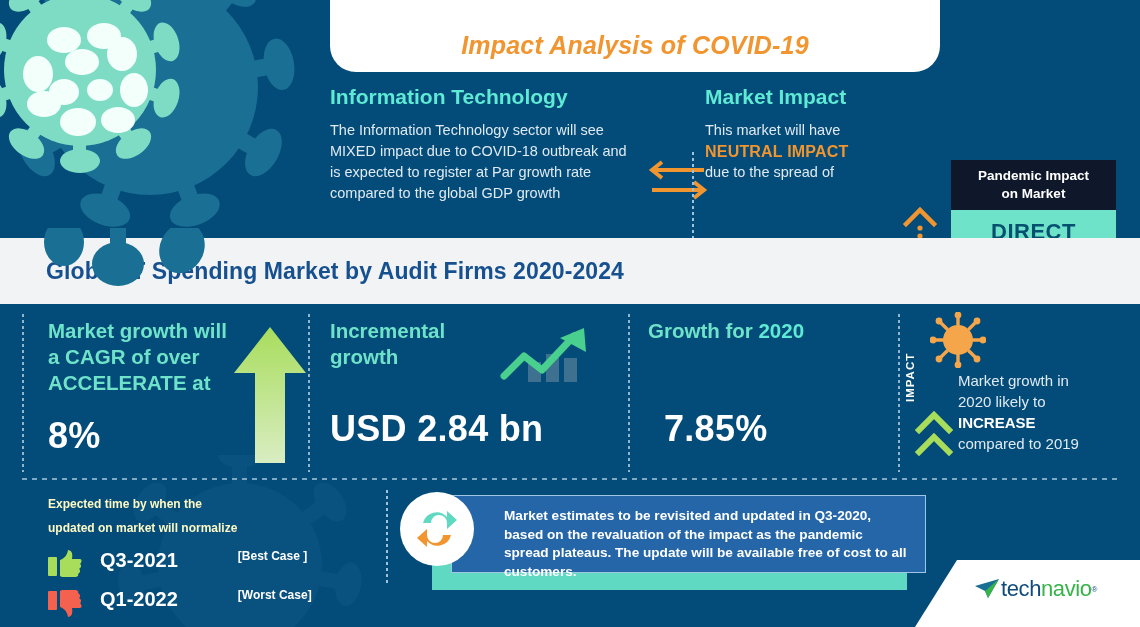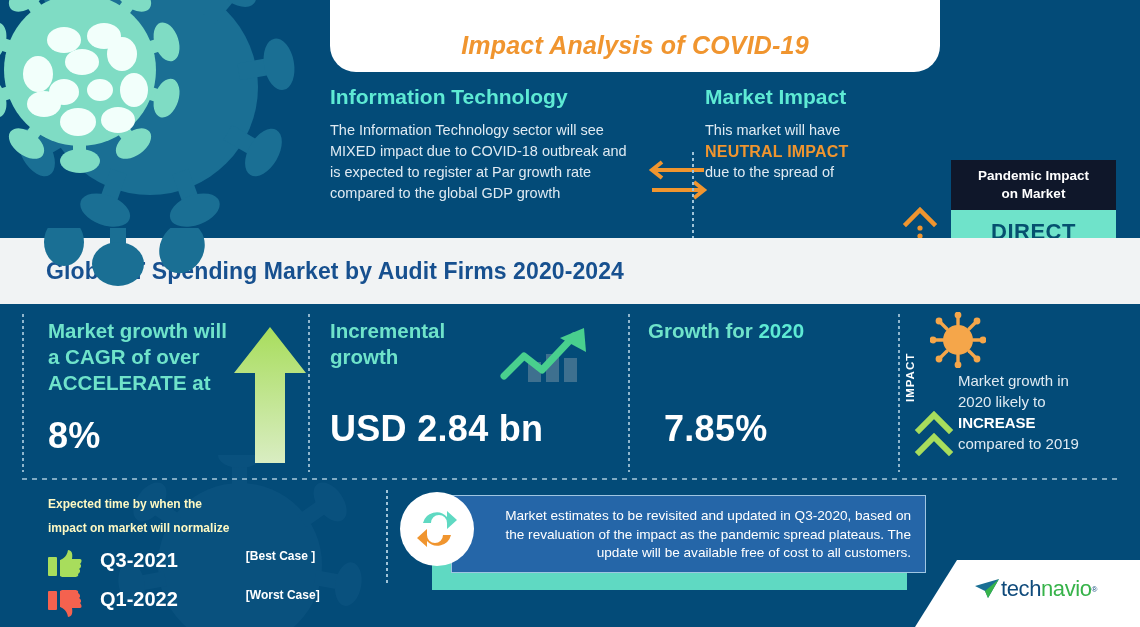--- a/index.html
+++ b/index.html
@@ -108,28 +108,28 @@
   .rimp-txt { position:absolute; left:52px; top:60px; width:185px; color:#dfeaf2;
     font-size:15px; line-height:21px; }
   .rimp-txt b { color:#ffffff; }
 
   
   .bottom { position:absolute; left:0; top:482px; width:1140px; height:145px; z-index:6; }
   .norm { position:absolute; left:48px; top:10px; width:330px; }
   .norm-h { color:#fef9c3; font-size:12px; font-weight:bold; line-height:24px; }
   .norm-row { display:flex; align-items:flex-start; margin-top:9px; }
   .norm-txt { color:#ffffff; font-size:20px; font-weight:bold; margin-left:18px; }
-  .norm-case { font-size:12px; font-weight:bold; margin-left:24px;padding-left:44px; }
+  .norm-case { font-size:12px; font-weight:bold; margin-left:16px;padding-left:44px; }
 
   .callout-shadow { position:absolute; left:432px; top:512px; width:475px; height:78px;
     background:#5fd9c2; z-index:5; }
   .callout { position:absolute; left:451px; top:495px; width:475px; height:78px;
     background:#2566a8; border:1px solid #9fc6e2; z-index:6;
     padding:11px 14px 10px 52px; }
-  .callout p { color:#ffffff; font-size:13.6px; line-height:18.5px; font-weight:normal;text-align:right; }
+  .callout p { color:#ffffff; font-size:13.6px; line-height:18.5px; font-weight:bold; }
   .refresh-badge { position:absolute; left:400px; top:492px; width:74px; height:74px;
     border-radius:50%; background:#ffffff; z-index:7;
     display:flex; align-items:center; justify-content:center; }
 
   .vdots-bl { position:absolute; left:386px; top:490px; width:2px; height:96px; z-index:5;
     background-image:linear-gradient(#9fc3d8 50%, transparent 50%); background-size:2px 6px; }
 
   .logo-wedge { position:absolute; left:915px; top:560px; width:225px; height:67px;
     background:#ffffff; z-index:8;
     clip-path:polygon(42px 0, 225px 0, 225px 67px, 0 67px); }
@@ -421,21 +421,21 @@
       <div>2020 likely to</div>
       <div><b>INCREASE</b></div>
       <div>compared to 2019</div>
     </div>
   </div>
 
   <div class="bottom">
     <div class="norm">
       <div class="norm-h">
         <div>Expected time by when the</div>
-        <div>impact on market will normalize</div>
+        <div>updated on market will normalize</div>
       </div>
       <div class="norm-row">
         <svg width="34" height="30" viewBox="0 0 34 30">
           <g fill="#a8dd5c">
               <rect x="0" y="8" width="9" height="19" rx="1"></rect>
           <path d="M12 27 L12 11 C12 11 19 9 20 1 C26 1 24 10 24 10 L32 10 C34 10 34 13 32 15 C34 16 33 19 31 20 C33 21 32 24 30 25 C31 27 29 28 27 28 L14 28 Z"></path>
             </g>
         </svg>
         <span class="norm-txt">Q3-2021</span>
         <span class="norm-txt norm-case">[Best Case ]</span>

